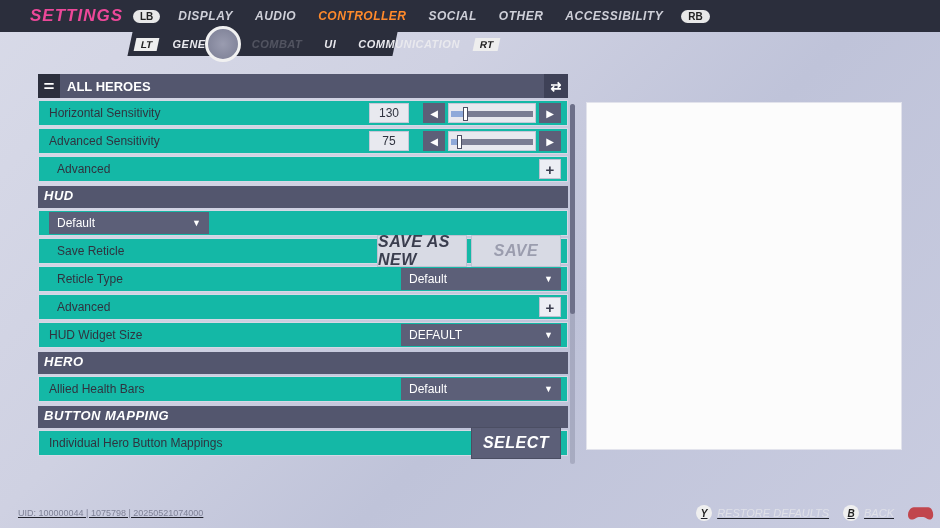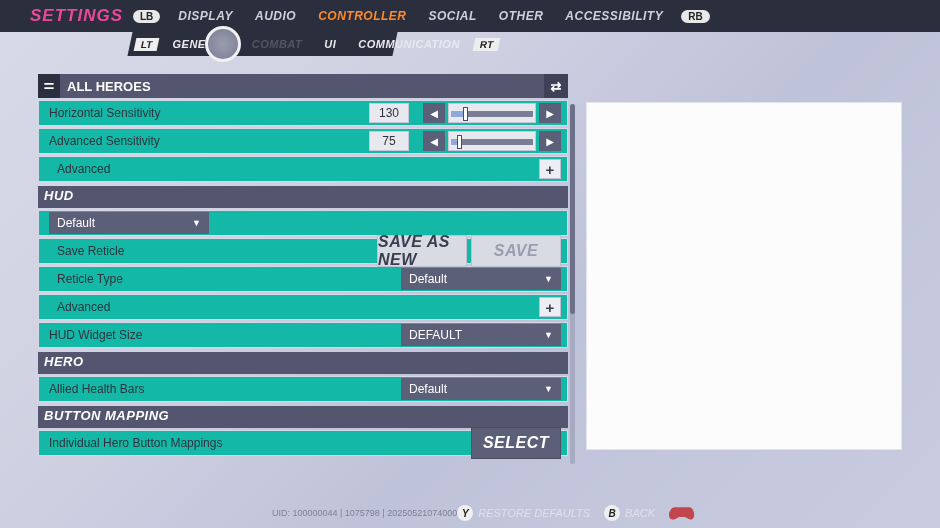--- a/index.html
+++ b/index.html
@@ -76,21 +76,21 @@
   .btn.dim  { color:#9b9dae; }
   .btn.dark { background:#5c5f78; color:#fff; border:1px solid #4b4e63; width:90px;}
 
   .scroll-track { position:absolute; left:532px; top:30px; width:5px; height:360px; background:rgba(120,124,146,.35); border-radius:3px;}
   .scroll-thumb { position:absolute; left:0; top:0; width:5px; height:210px; background:#6d7089; border-radius:3px;}
 
   
   .preview { width:316px; height:348px; background:#fcfcfc; border:1px solid #e2e3ec; margin-top:28px;}
 
   
-  .footer { position:absolute; bottom:4px; left:33px; right:6px; height:22px; display:flex; align-items:center; justify-content:center;}
+  .footer { position:absolute; bottom:4px; left:18px; right:6px; height:22px; display:flex; align-items:center; justify-content:space-between;text-decoration:underline;}
   .uid { font-size:9px; color:#7e8196;}
   .foot-actions { display:flex; gap:14px; align-items:center; }
   .foot-actions .chip { display:flex; align-items:center; gap:5px; color:#dfe0e8; font-size:11px; font-style:italic;}
   .circ { width:16px; height:16px; border-radius:50%; background:#efefef; color:#222; font-size:10px; font-weight:700; display:flex; align-items:center; justify-content:center;}
   .ctrl-ico svg { display:block; }
 </style>
 </head>
 <body>
 
 <div class="topbar">

